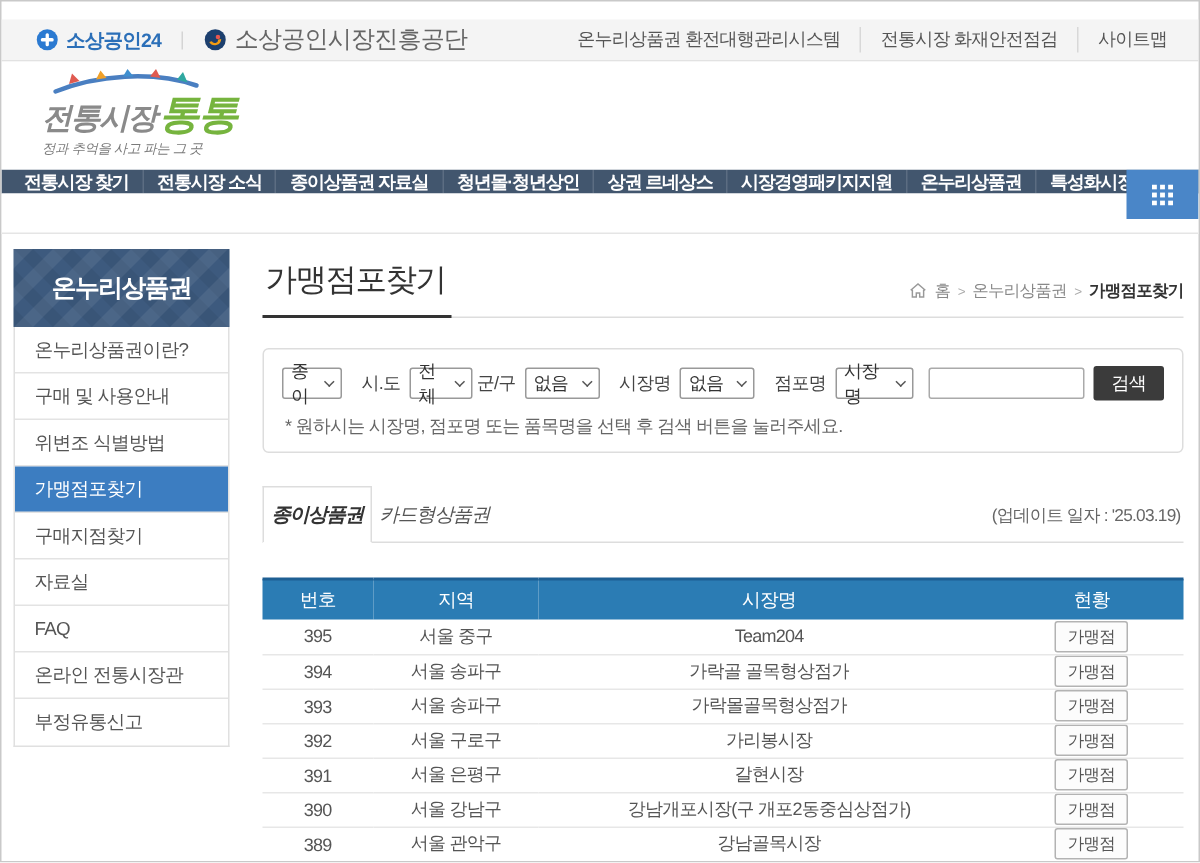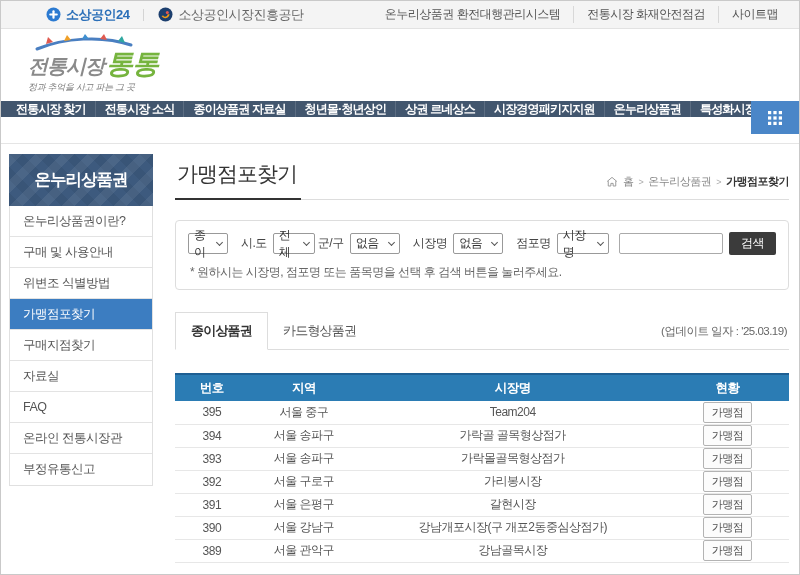--- a/index.html
+++ b/index.html
@@ -1,25 +1,25 @@
 <!DOCTYPE html>
 <html><head>
 <meta charset="utf-8">
 <style>
   * { box-sizing: border-box; }
   html,body { margin:0; padding:0; background:#fff; }
   body { font-family:"Liberation Sans","DejaVu Sans",sans-serif; }
   .page { width:800px; height:575px; border:1px solid #c9c9c9; background:#fff; overflow:hidden; position:relative; }
 
   
-  .topbar { height:28px; background:#f4f4f4; border-bottom:1px solid #e2e2e2; display:flex; justify-content:space-between; align-items:center; padding:0 8px 0 45px; }
+  .topbar { height:28px; background:#f4f4f4; border-bottom:1px solid #e2e2e2; display:flex; justify-content:space-between; align-items:center; padding:0 8px 0 23px;margin-top:12px; }
   .topbar-left { display:flex; align-items:center; }
   .brand { display:flex; align-items:center; gap:5px; text-decoration:none; cursor:pointer; }
   .biz24-text { color:#2b6fb8; font-weight:bold; font-size:13px; letter-spacing:-0.5px; }
-  .semas-text { color:#666; font-size:13px; letter-spacing:-0.5px; }
+  .semas-text { color:#666; font-size:16px; letter-spacing:-0.5px; }
   .topbar-sep { width:1px; height:12px; background:#d4d4d4; margin:0 14px; }
   .topbar-links { display:flex; list-style:none; margin:0; padding:0; }
   .topbar-link-item { display:flex; align-items:center; }
   .topbar-link-item + .topbar-link-item { border-left:1px solid #d8d8d8; }
   .topbar-link { font-size:12px; color:#555; padding:0 13px; text-decoration:none; letter-spacing:-0.5px; cursor:pointer; white-space:nowrap; }
 
   
   .logo-area { height:72px; position:relative; background:#fff;font-style:italic; }
   .logo { position:absolute; left:27px; top:4px; text-decoration:none; cursor:pointer; display:block; }
   .bunting { display:block; margin-left:6px; }
@@ -71,27 +71,27 @@
   .chev { width:5px; height:5px; border-right:1.4px solid #555; border-bottom:1.4px solid #555; transform:rotate(45deg); margin:-2px 1px 0 4px; flex:none; }
   .flabel { font-size:12px; color:#444; margin:0 6px 0 13px; white-space:nowrap; letter-spacing:-0.5px; }
   .flabel.tight { margin-left:3px; }
   .search-input { height:21px; border:1px solid #aaa; border-radius:2px; flex:1; min-width:60px; margin-left:10px; padding:0 5px; font-size:12px; }
   .search-btn { height:23px; margin-left:6px; background:#3b3b3b; color:#fff; border:none; border-radius:2px; font-size:12px; padding:0 12px; cursor:pointer; flex:none; letter-spacing:-0.5px; }
   .search-note { margin:9px 0 0 2px; font-size:12px; color:#666; letter-spacing:-0.5px; }
 
   
   .tabs-row { margin-top:22px; border-bottom:1px solid #ddd; display:flex; align-items:flex-end; position:relative; }
   .tabs { display:flex; }
-  .tab { background:none; border:none; font-size:13px; color:#555; padding:9px 15px; cursor:pointer; letter-spacing:-0.8px; font-family:inherit; }
+  .tab { background:none; border:none; font-size:13px; color:#555; padding:9px 5px; cursor:pointer; letter-spacing:-0.8px; font-family:inherit;font-style:italic; }
   .tab.active { background:#fff; border:1px solid #ddd; border-bottom:1px solid #fff; margin-bottom:-1px; font-weight:bold; color:#333; }
   .update-date { position:absolute; right:2px; bottom:10px; font-size:11.5px; color:#666; letter-spacing:-0.5px; }
 
   
   .result-table { width:100%; border-collapse:collapse; margin-top:23px; table-layout:fixed; }
-  .result-table th { background:#2b7cb4; color:#fff; font-size:12.5px; font-weight:bold; height:27px; border-top:2px solid #1e5f93; letter-spacing:-0.5px; }
+  .result-table th { background:#2b7cb4; color:#fff; font-size:12.5px; font-weight:normal; height:27px; border-top:2px solid #1e5f93; letter-spacing:-0.5px; }
   .result-table td { text-align:center; font-size:12px; color:#555; height:23px; border-bottom:1px solid #e7e7e7; padding:0; white-space:nowrap; overflow:hidden; letter-spacing:-0.5px; }
   .status-btn { border:1px solid #b3b3b3; background:#fcfcfc; color:#555; font-size:11px; padding:2px 8px; border-radius:2px; cursor:pointer; letter-spacing:-0.5px; font-family:inherit; }
 </style>
 </head>
 <body>
 
 <div class="page">
 
   <header class="topbar">
     <div class="topbar-left">

